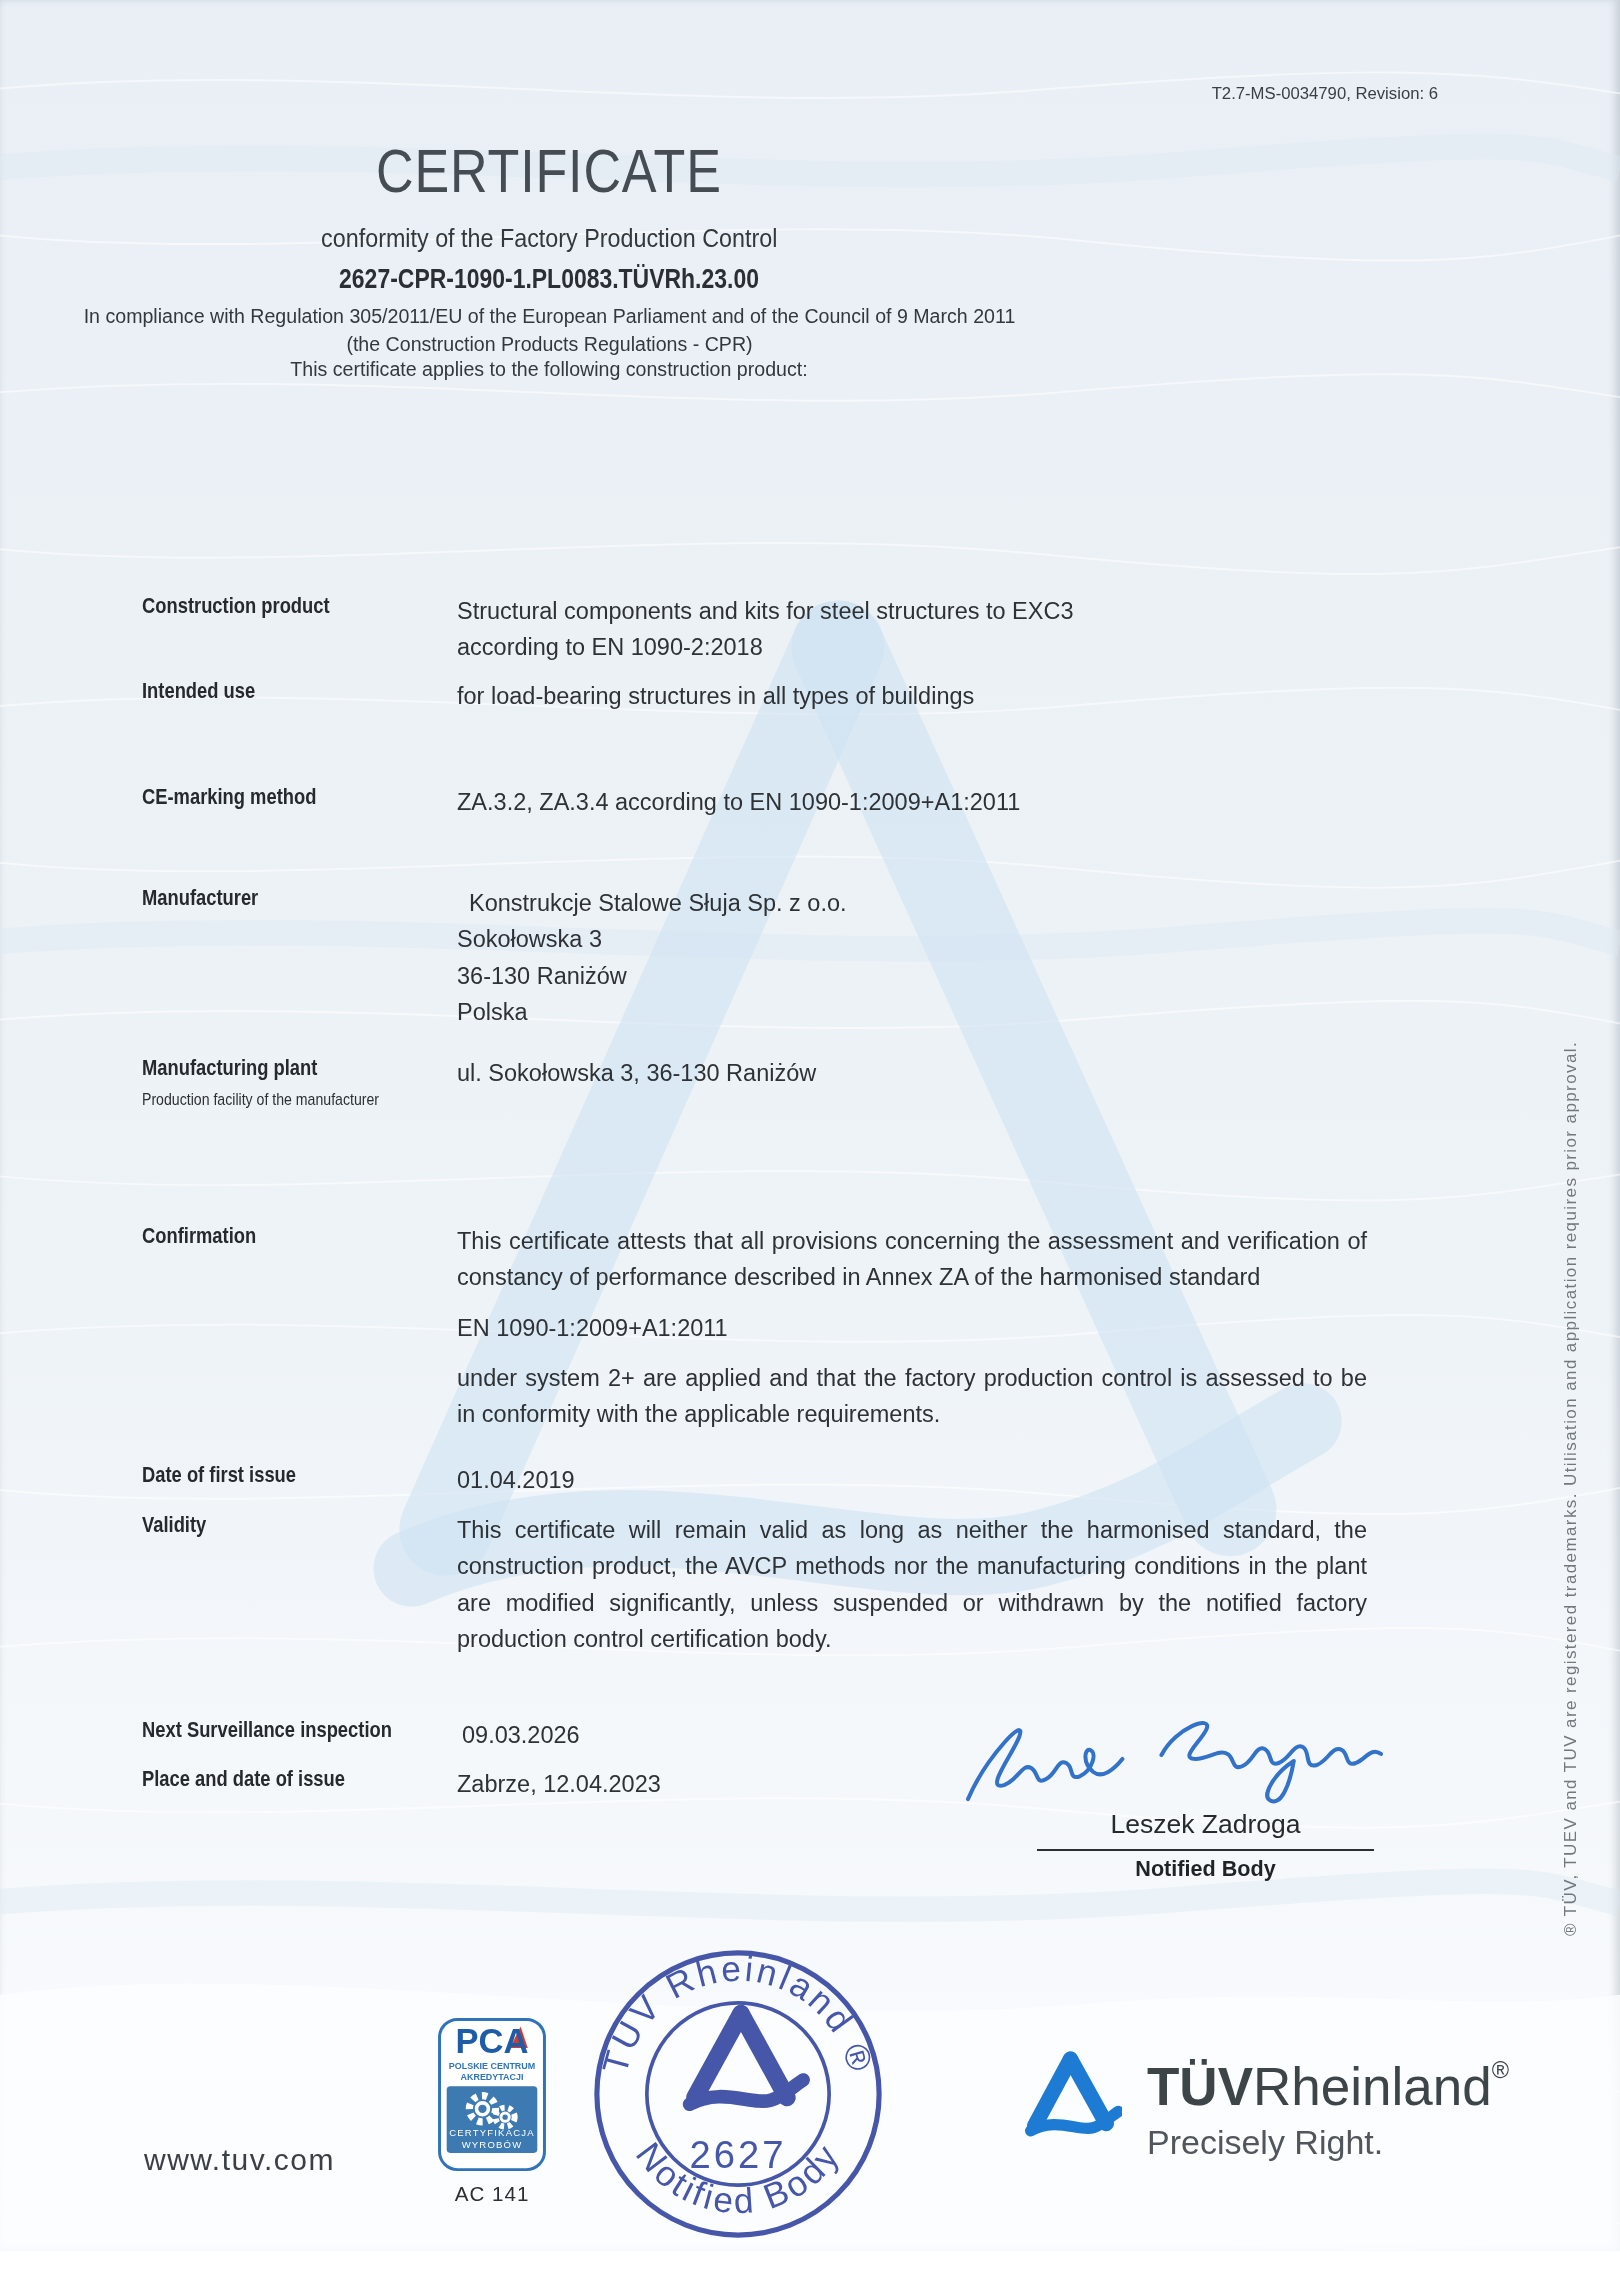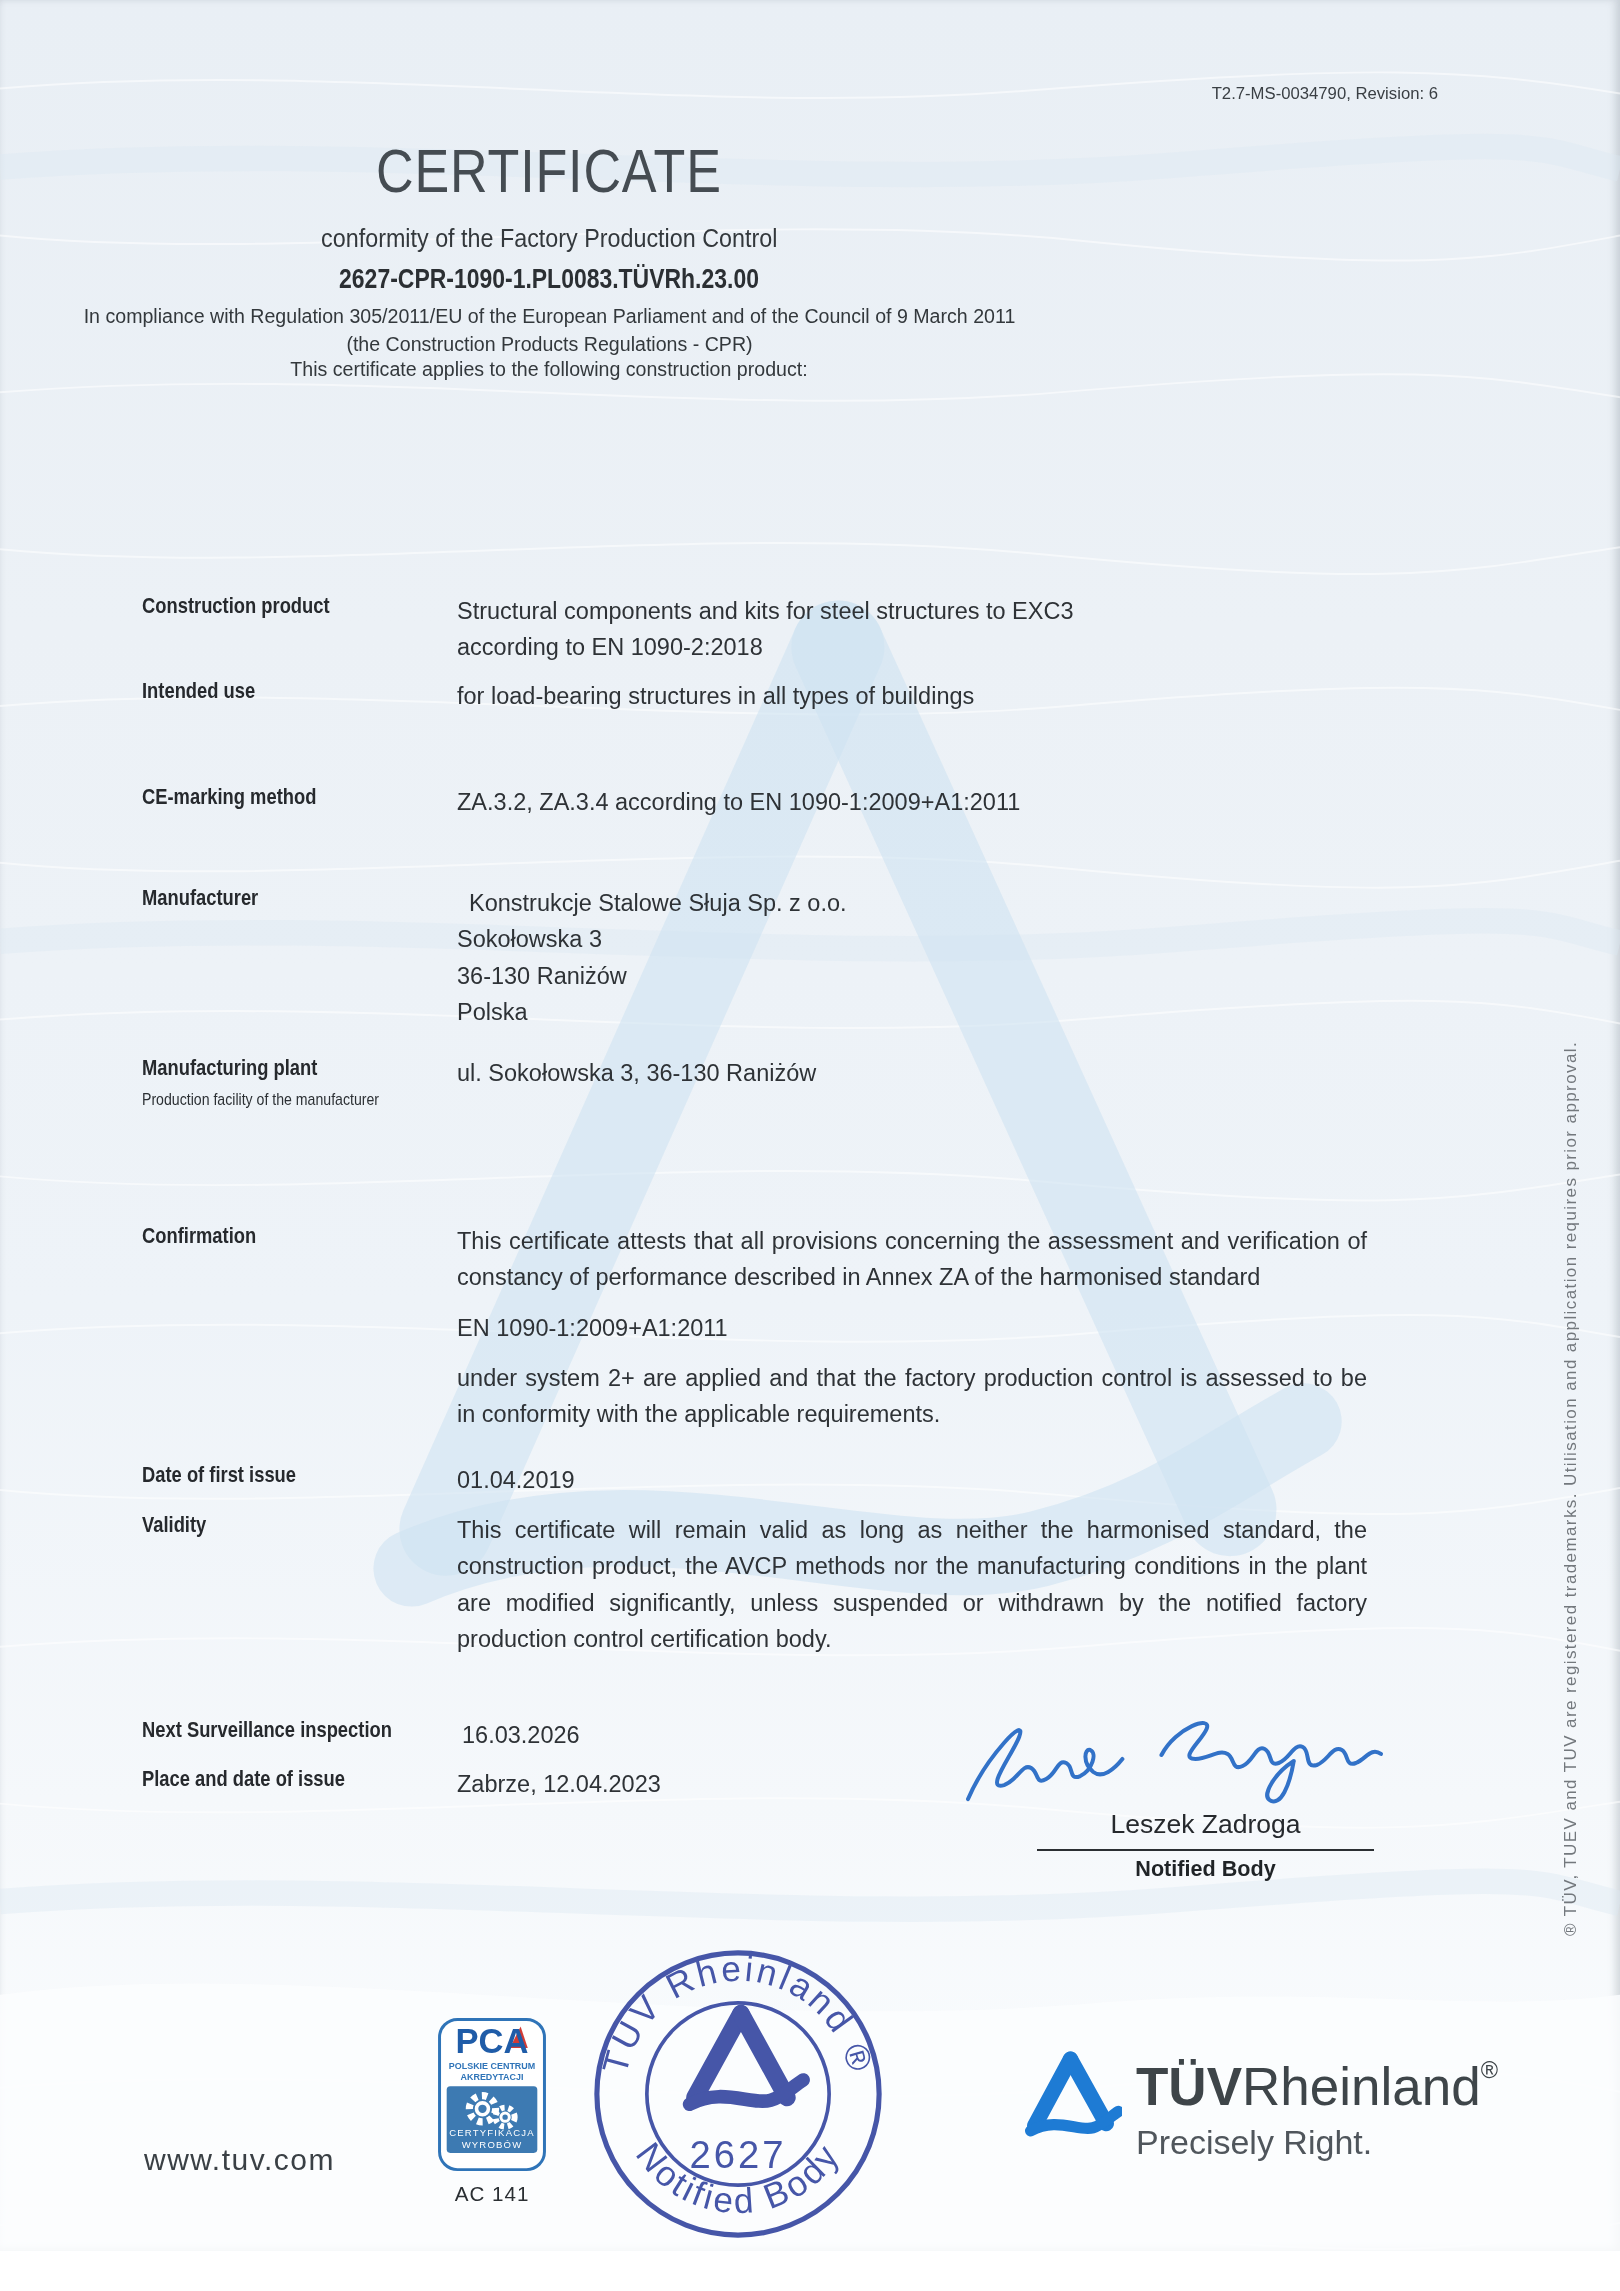--- a/index.html
+++ b/index.html
@@ -38,21 +38,21 @@
 
   .sig-hand { left:956px; top:1698px; }
   .sig-name { left:1044px; top:1809px; width:323px; text-align:center; font-size:26.5px; color:#26292d; }
   .sig-line { left:1037px; top:1849px; width:337px; border-top:2.9px solid #2b2f33; height:0; }
   .sig-role { left:1044px; top:1856px; width:323px; text-align:center; font-size:21.6px; font-weight:bold; color:#1f2326; }
 
   .website { left:144px; top:2143px; font-size:30px; letter-spacing:1.5px; color:#3a4045; }
   .pca-wrap { left:437px; top:2017px; width:110px; text-align:center; }
   .pca-ac { margin-top:5.9px; font-size:20.6px; letter-spacing:1px; color:#2b2f33; }
   .stamp { left:591px; top:1947px; }
-  .brand { left:1019px; top:2050px; display:flex; align-items:flex-start; gap:14px; }
+  .brand { left:1019px; top:2050px; display:flex; align-items:flex-start; gap:25px; }
   .brand-text { padding-top:5.9px; }
   .brand-line1 { font-size:53px; color:#3e4549; white-space:nowrap; }
   .brand-line1 .b { font-weight:bold; }
   .brand-line1 .reg { font-size:23.5px; vertical-align:27.4px; }
   .brand-line2 { font-size:34px; color:#50565c; margin-top:5.9px; }
 
   .side-note {
     top:779px; right:59px; width:1157px;
     transform-origin:top right; transform:rotate(-90deg);
     font-size:17px; letter-spacing:1.4px; color:#73787d; text-align:left;
@@ -155,21 +155,21 @@
     <div class="val">01.04.2019</div>
   </div>
 
   <div class="z row" style="top:1512px">
     <div class="lbl"><span>Validity</span></div>
     <div class="val just">This certificate will remain valid as long as neither the harmonised standard, the construction product, the AVCP methods nor the manufacturing conditions in the plant are modified significantly, unless suspended or withdrawn by the notified factory production control certification body.</div>
   </div>
 
   <div class="z row" style="top:1717px">
     <div class="lbl"><span>Next Surveillance inspection</span></div>
-    <div class="val">16.03.2026</div>
+    <div class="val">09.03.2026</div>
   </div>
 
   <div class="z row" style="top:1766px">
     <div class="lbl"><span>Place and date of issue</span></div>
     <div class="val">Zabrze, 12.04.2023</div>
   </div>
 
   <svg class="z sig-hand" width="441" height="132" viewBox="0 0 440 130">
     <g fill="none" stroke="#3272c8" stroke-width="4" stroke-linecap="round" stroke-linejoin="round">
       <path d="M12 100 C 30 58, 72 14, 63 38 C 56 56, 28 92, 48 86 C 62 81, 66 64, 75 69 C 83 74, 79 86, 90 80 C 101 74, 101 60, 110 64 C 118 68, 112 82, 124 77 C 136 71, 141 54, 134 51 C 128 49, 126 64, 137 73 C 146 80, 158 70, 166 60"></path>

